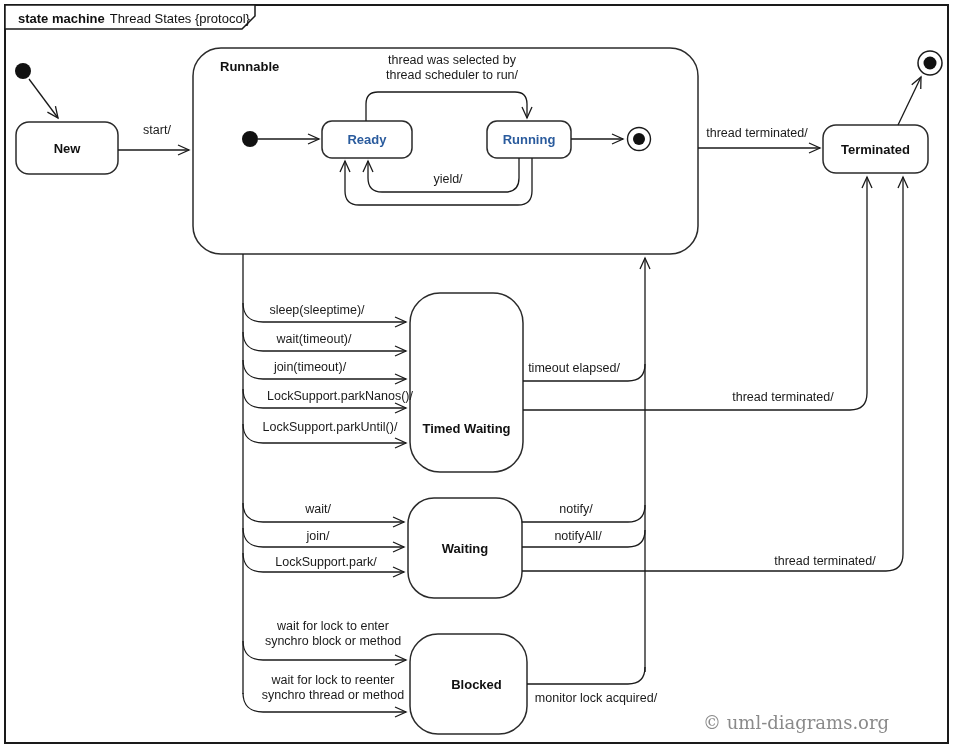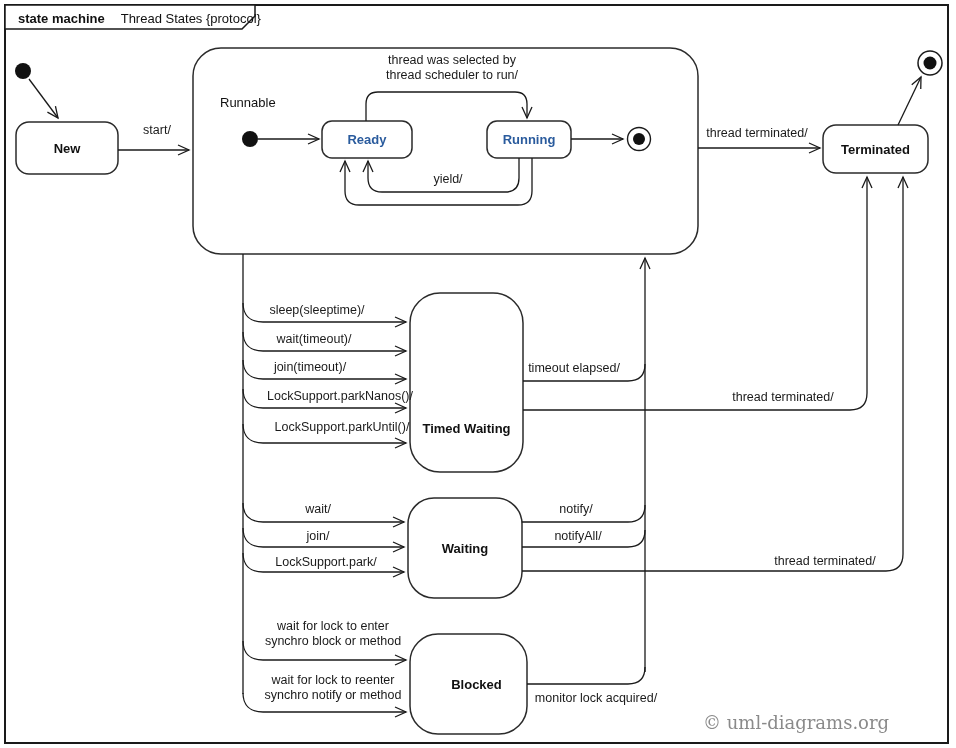--- a/index.html
+++ b/index.html
@@ -26,35 +26,34 @@
     display: flex;
     align-items: center;
     justify-content: center;
     font-weight: bold;
     font-size: 13px;
     color: #111111;
   }
   .state-label.blue { color: #2a5b9d; }
   .region-label {
     position: absolute;
-    font-weight: normal;
+    font-weight: bold;
     font-size: 13px;
     color: #111111;
-    margin-top: 36px;
   }
   #frame-title {
     position: absolute;
     left: 18px;
     top: 11px;
     font-size: 13px;
     color: #111111;
     white-space: nowrap;
   }
   #frame-title .kw { font-weight: bold; }
-  #frame-title .nm { margin-left: 16px; font-weight: normal; }
+  #frame-title .nm { margin-left: 5px; font-weight: normal; }
   #watermark {
     position: absolute;
     left: 703px;
     top: 712px;
     font-family: "DejaVu Serif", serif;
     font-size: 18px;
     color: #8a8a8a;
     white-space: nowrap;
   }
 </style>
@@ -150,30 +149,30 @@
 
   <div class="lbl" style="left:157px;top:123px;">start/</div>
   <div class="lbl" style="left:452px;top:53px;">thread was selected by
 thread scheduler to run/</div>
   <div class="lbl" style="left:448px;top:172px;">yield/</div>
   <div class="lbl" style="left:757px;top:126px;">thread terminated/</div>
   <div class="lbl" style="left:317px;top:303px;">sleep(sleeptime)/</div>
   <div class="lbl" style="left:314px;top:332px;">wait(timeout)/</div>
   <div class="lbl" style="left:310px;top:360px;">join(timeout)/</div>
   <div class="lbl" style="left:323px;top:389px;margin-left:17px;">LockSupport.parkNanos()/</div>
-  <div class="lbl" style="left:336px;top:420px;padding-left:12px;">LockSupport.parkUntil()/</div>
+  <div class="lbl" style="left:324px;top:420px;padding-left:12px;">LockSupport.parkUntil()/</div>
   <div class="lbl" style="left:574px;top:361px;">timeout elapsed/</div>
   <div class="lbl" style="left:783px;top:390px;">thread terminated/</div>
   <div class="lbl" style="left:318px;top:502px;">wait/</div>
   <div class="lbl" style="left:318px;top:529px;">join/</div>
   <div class="lbl" style="left:326px;top:555px;">LockSupport.park/</div>
   <div class="lbl" style="left:576px;top:502px;">notify/</div>
   <div class="lbl" style="left:578px;top:529px;">notifyAll/</div>
   <div class="lbl" style="left:825px;top:554px;">thread terminated/</div>
   <div class="lbl" style="left:333px;top:619px;">wait for lock to enter
 synchro block or method</div>
   <div class="lbl" style="left:333px;top:673px;">wait for lock to reenter
-synchro notify or method</div>
+synchro thread or method</div>
   <div class="lbl" style="left:596px;top:691px;">monitor lock acquired/</div>
 
   <div id="watermark">© uml-diagrams.org</div>
 
 </div>
 
 </body></html>

